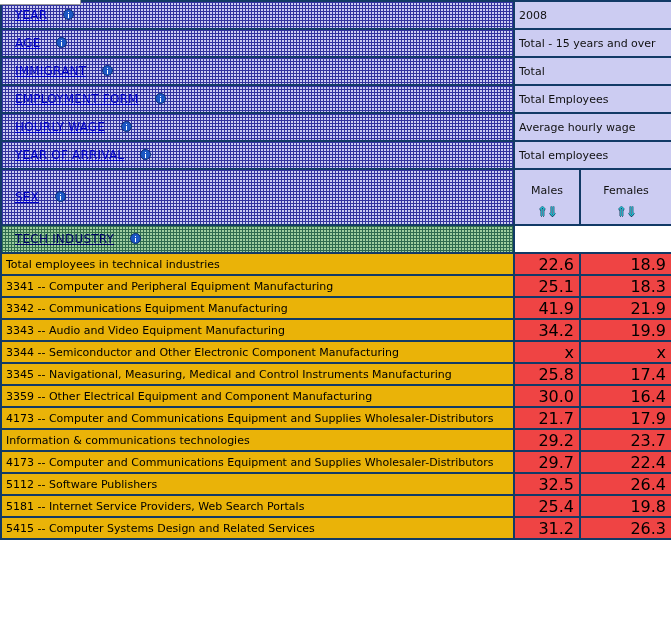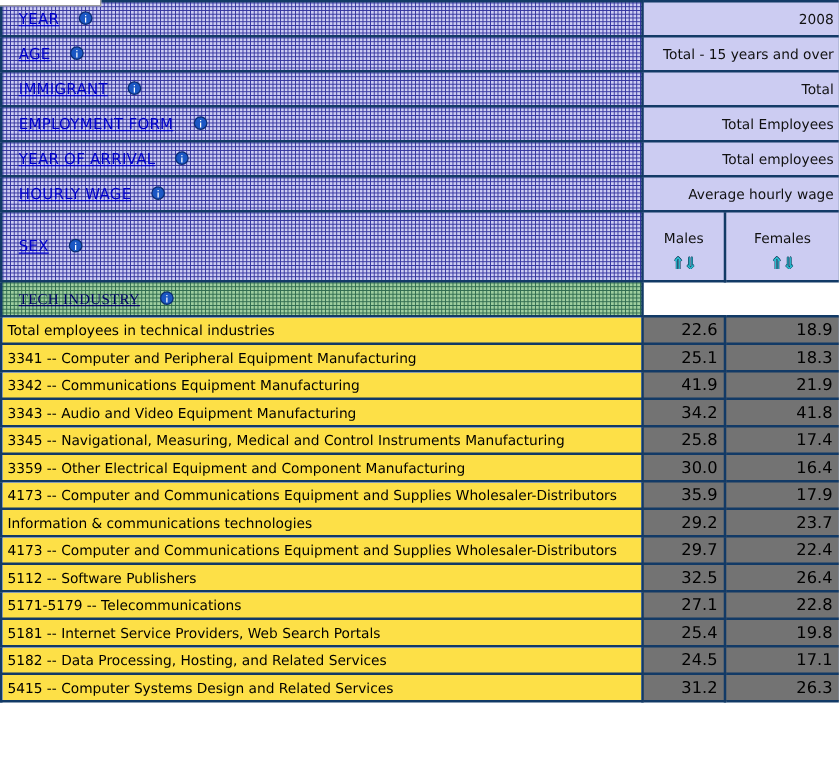--- a/index.html
+++ b/index.html
@@ -61,21 +61,20 @@
       linear-gradient(90deg, #33339f 1px, transparent 1px);
     background-size: 3px 3px, 3px 3px;
     background-position: 0 0, 0 0;
   }
   .dim-cell.green {
     background-color: #9fcf9f;
     background-image:
       linear-gradient(#2f6b4f 1px, transparent 1px),
       linear-gradient(90deg, #2f6b4f 1px, transparent 1px);
     background-size: 3px 3px, 3px 3px;
-    font-family: Liberation Serif, serif;
   }
   .dim-inner {
     display: inline-flex;
     align-items: center;
     gap: 16px;
     line-height: 1;
   }
   .dim-link {
     font-size: 12px;
     color: #0000cc;
@@ -111,21 +110,21 @@
     position: absolute;
     left: 4px; top: 4px;
     width: 1px; height: 4px;
     background: #ffffff;
   }
 
   
   .val-cell {
     height: 28px;
     background: #ccccf2;
-    text-align: right;
+    text-align: left;
     font-size: 11px;
     color: #111111;
     padding: 0 4px !important;
   }
 
   
   .sex-head {
     height: 56px;
     background: #ccccf2;
     text-align: center;
@@ -143,33 +142,33 @@
     letter-spacing: -1px;
     cursor: pointer;
     text-shadow:
       -0.5px 0 #0d3f5c, 0.5px 0 #0d3f5c,
        0 -0.5px #0d3f5c, 0 0.5px #0d3f5c;
   }
 
   
   .data-label {
     height: 22px;
-    background: #fde047;
+    background: #eab308;
     padding-left: 4px !important;
     font-size: 11px;
     color: #000000;
     white-space: nowrap;
     overflow: hidden;
   }
   .data-num {
     height: 22px;
-    background: #737373;
+    background: #ef4444;
     text-align: right;
     padding-right: 5px !important;
-    font-size: 13px;
+    font-size: 16px;
     color: #000000;
   }
 </style>
 </head>
 <body>
 
 <div id="top-strip"></div>
 
 <table id="cube-table">
   <colgroup>
@@ -201,31 +200,31 @@
       </tr>
       <tr>
         <td class="dim-cell"><span class="dim-inner">
             <span class="dim-link">EMPLOYMENT FORM</span>
             <span class="info-icon"></span>
           </span></td>
         <td class="val-cell" colspan="2">Total Employees</td>
       </tr>
       <tr>
         <td class="dim-cell"><span class="dim-inner">
+            <span class="dim-link">HOURLY WAGE</span>
+            <span class="info-icon"></span>
+          </span></td>
+        <td class="val-cell" colspan="2">Average hourly wage</td>
+      </tr>
+      <tr>
+        <td class="dim-cell"><span class="dim-inner">
             <span class="dim-link">YEAR OF ARRIVAL</span>
             <span class="info-icon"></span>
           </span></td>
         <td class="val-cell" colspan="2">Total employees</td>
-      </tr>
-      <tr>
-        <td class="dim-cell"><span class="dim-inner">
-            <span class="dim-link">HOURLY WAGE</span>
-            <span class="info-icon"></span>
-          </span></td>
-        <td class="val-cell" colspan="2">Average hourly wage</td>
       </tr>
       <tr>
         <td class="dim-cell"><span class="dim-inner">
             <span class="dim-link">SEX</span>
             <span class="info-icon"></span>
           </span></td>
         <td class="sex-head">
           <span class="sex-label">Males</span>
           <span class="sort-arrows">⇑⇓</span>
         </td>
@@ -251,66 +250,61 @@
         <td class="data-num">18.3</td>
       </tr>
       <tr>
         <td class="data-label">3342 -- Communications Equipment Manufacturing</td>
         <td class="data-num">41.9</td>
         <td class="data-num">21.9</td>
       </tr>
       <tr>
         <td class="data-label">3343 -- Audio and Video Equipment Manufacturing</td>
         <td class="data-num">34.2</td>
-        <td class="data-num">41.8</td>
+        <td class="data-num">19.9</td>
+      </tr>
+      <tr>
+        <td class="data-label">3344 -- Semiconductor and Other Electronic Component Manufacturing</td>
+        <td class="data-num">x</td>
+        <td class="data-num">x</td>
       </tr>
       <tr>
         <td class="data-label">3345 -- Navigational, Measuring, Medical and Control Instruments Manufacturing</td>
         <td class="data-num">25.8</td>
         <td class="data-num">17.4</td>
       </tr>
       <tr>
         <td class="data-label">3359 -- Other Electrical Equipment and Component Manufacturing</td>
         <td class="data-num">30.0</td>
         <td class="data-num">16.4</td>
       </tr>
       <tr>
         <td class="data-label">4173 -- Computer and Communications Equipment and Supplies Wholesaler-Distributors</td>
-        <td class="data-num">35.9</td>
+        <td class="data-num">21.7</td>
         <td class="data-num">17.9</td>
       </tr>
       <tr>
         <td class="data-label">Information &amp; communications technologies</td>
         <td class="data-num">29.2</td>
         <td class="data-num">23.7</td>
       </tr>
       <tr>
         <td class="data-label">4173 -- Computer and Communications Equipment and Supplies Wholesaler-Distributors</td>
         <td class="data-num">29.7</td>
         <td class="data-num">22.4</td>
       </tr>
       <tr>
         <td class="data-label">5112 -- Software Publishers</td>
         <td class="data-num">32.5</td>
         <td class="data-num">26.4</td>
       </tr>
       <tr>
-        <td class="data-label">5171-5179 -- Telecommunications</td>
-        <td class="data-num">27.1</td>
-        <td class="data-num">22.8</td>
-      </tr>
-      <tr>
         <td class="data-label">5181 -- Internet Service Providers, Web Search Portals</td>
         <td class="data-num">25.4</td>
         <td class="data-num">19.8</td>
       </tr>
       <tr>
-        <td class="data-label">5182 -- Data Processing, Hosting, and Related Services</td>
-        <td class="data-num">24.5</td>
-        <td class="data-num">17.1</td>
-      </tr>
-      <tr>
         <td class="data-label">5415 -- Computer Systems Design and Related Services</td>
         <td class="data-num">31.2</td>
         <td class="data-num">26.3</td>
       </tr>
     </tbody>
 </table>
 
 </body></html>

